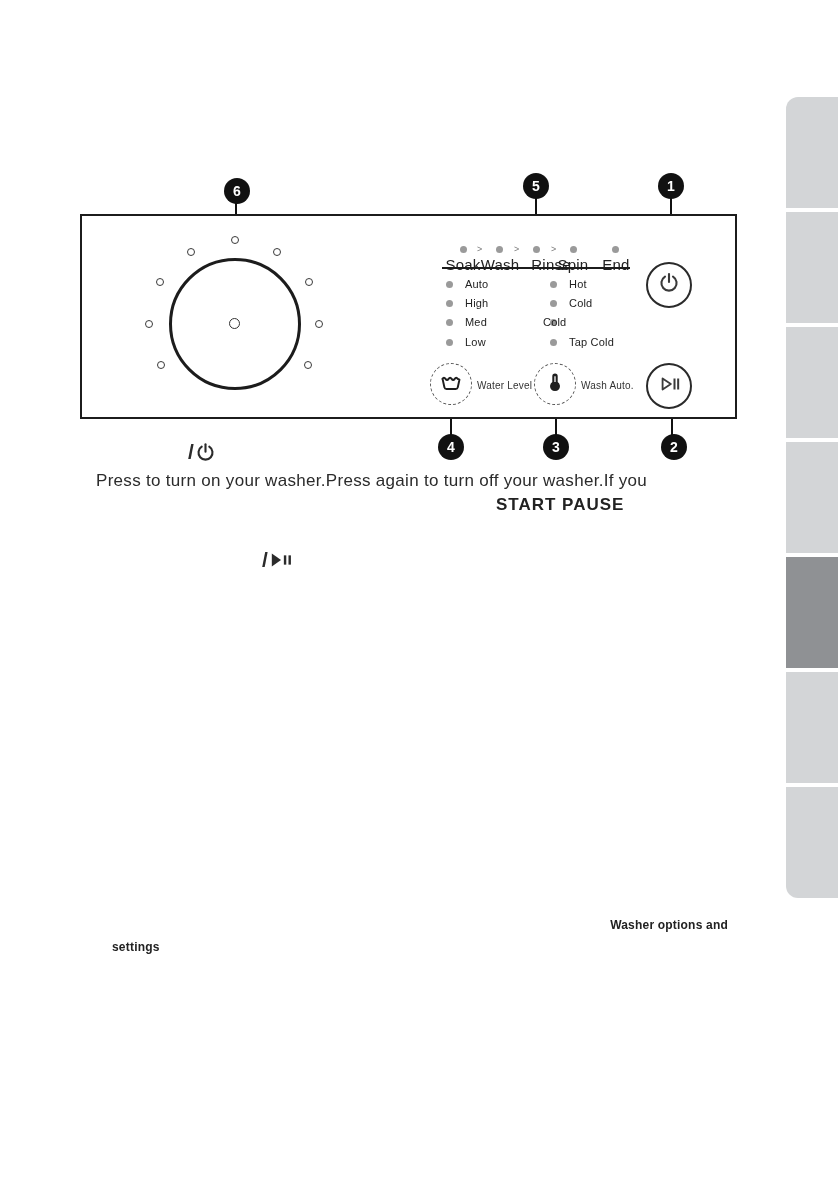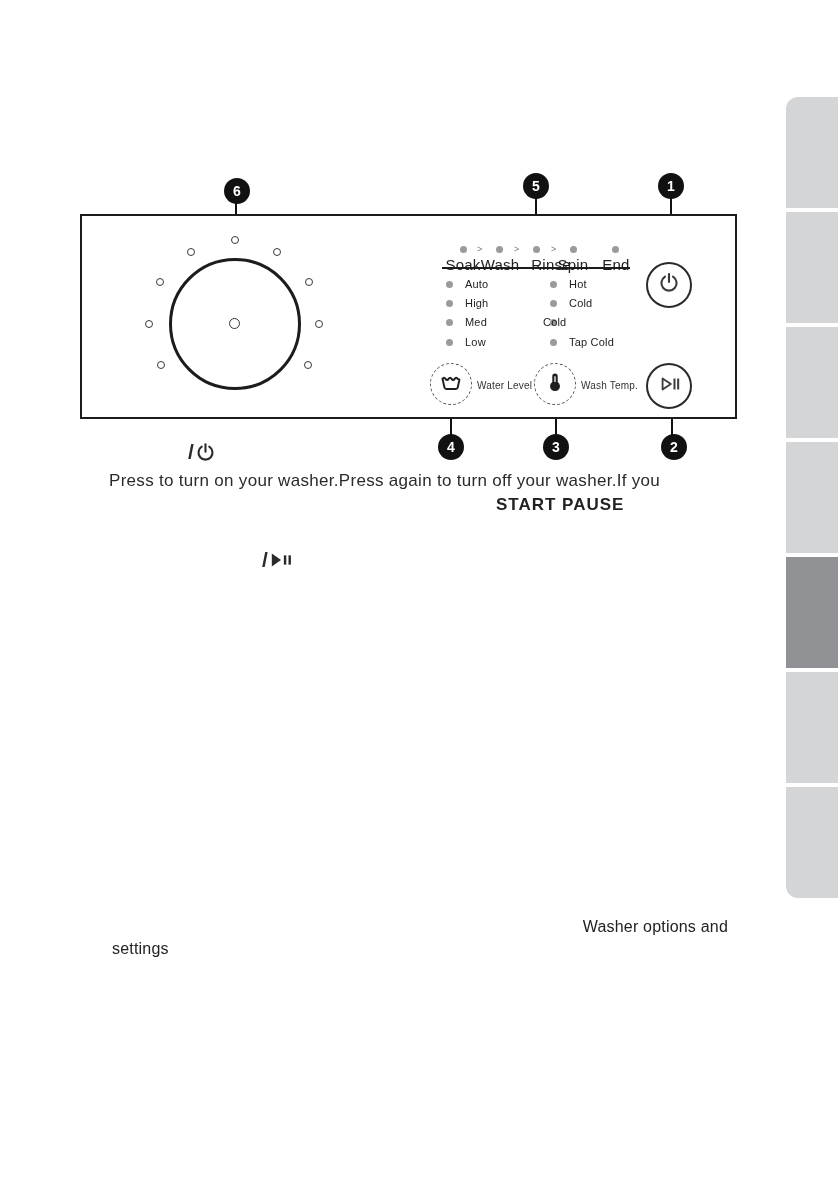--- a/index.html
+++ b/index.html
@@ -33,21 +33,21 @@
   .btn-label{position:absolute;font-size:10px;color:#333;letter-spacing:.2px;white-space:nowrap;}
   
   .cline{position:absolute;width:2px;background:#111;}
   .callout{position:absolute;width:26px;height:26px;border-radius:50%;background:#111;color:#fff;
            font-size:14px;font-weight:bold;text-align:center;line-height:26px;}
   
   .body-line{position:absolute;font-size:17px;letter-spacing:.3px;color:#2b2b2b;white-space:nowrap;}
   .start-pause{position:absolute;left:496px;top:495px;font-size:17px;font-weight:bold;letter-spacing:1px;color:#222;white-space:nowrap;}
   .inline-icon{position:absolute;display:flex;align-items:center;gap:1px;color:#2b2b2b;}
   .inline-icon .slash{font-size:21px;font-weight:bold;}
-  .footer-frag{position:absolute;font-size:16px;font-weight:normal;color:#222;letter-spacing:.2px;white-space:nowrap;}
+  .footer-frag{position:absolute;font-size:12px;font-weight:bold;color:#222;letter-spacing:.2px;white-space:nowrap;}
 </style>
 </head>
 <body>
 
 <div class="page">
 
   <div class="tab t1"></div>
   <div class="tab t2"></div>
   <div class="tab t3"></div>
   <div class="tab t4"></div>
@@ -121,21 +121,21 @@
   <div class="btn-label" style="left:477px;top:380px;">Water Level</div>
 
   <div class="dash-btn" style="left:534px;top:363px;">
     <span>
       <svg width="18" height="20" viewBox="0 0 20 22">
         <path d="M10 1.5 a3 3 0 0 1 3 3 V11 a5.5 5.5 0 1 1 -6 0 V4.5 a3 3 0 0 1 3 -3 z" fill="#1e1e1e"></path>
         <line x1="10" y1="4.5" x2="10" y2="11" stroke="#ffffff" stroke-width="1.4"></line>
       </svg>
     </span>
   </div>
-  <div class="btn-label" style="left:581px;top:380px;">Wash Temp.</div>
+  <div class="btn-label" style="left:581px;top:380px;">Wash Auto.</div>
 
   <div class="solid-btn" style="left:646px;top:262px;">
     <span>
       <svg width="24" height="24" viewBox="0 0 24 24">
         <path d="M12 3 v8" stroke="#3a3a3a" stroke-width="2.1" fill="none" stroke-linecap="round"></path>
         <path d="M8 5.6 a7.6 7.6 0 1 0 8 0" stroke="#3a3a3a" stroke-width="2.1" fill="none" stroke-linecap="round"></path>
       </svg>
     </span>
   </div>
 
@@ -157,21 +157,21 @@
   <div class="callout" style="left:224px;top:178px;">6</div>
 
   <div class="inline-icon" style="left:188px;top:440px;">
     <span class="slash">/</span>
     <svg width="21" height="21" viewBox="0 0 24 24">
       <path d="M12 2.5 v8.5" stroke="#2b2b2b" stroke-width="2.4" fill="none" stroke-linecap="round"></path>
       <path d="M7.7 5.4 a8 8 0 1 0 8.6 0" stroke="#2b2b2b" stroke-width="2.4" fill="none" stroke-linecap="round"></path>
     </svg>
   </div>
 
-  <div class="body-line" style="left:109px;top:471px;">Press to turn on your washer.Press again to turn off your washer.If you</div>
+  <div class="body-line" style="left:96px;top:471px;">Press to turn on your washer.Press again to turn off your washer.If you</div>
   <div class="start-pause">START PAUSE</div>
 
   <div class="inline-icon" style="left:262px;top:548px;">
     <span class="slash">/</span>
     <svg width="26" height="20" viewBox="0 0 28 20">
       <path d="M3 3 L13 10 L3 17 Z" fill="#2b2b2b"></path>
       <rect x="16" y="5" width="2.6" height="10" fill="#2b2b2b"></rect>
       <rect x="21" y="5" width="2.6" height="10" fill="#2b2b2b"></rect>
     </svg>
   </div>

